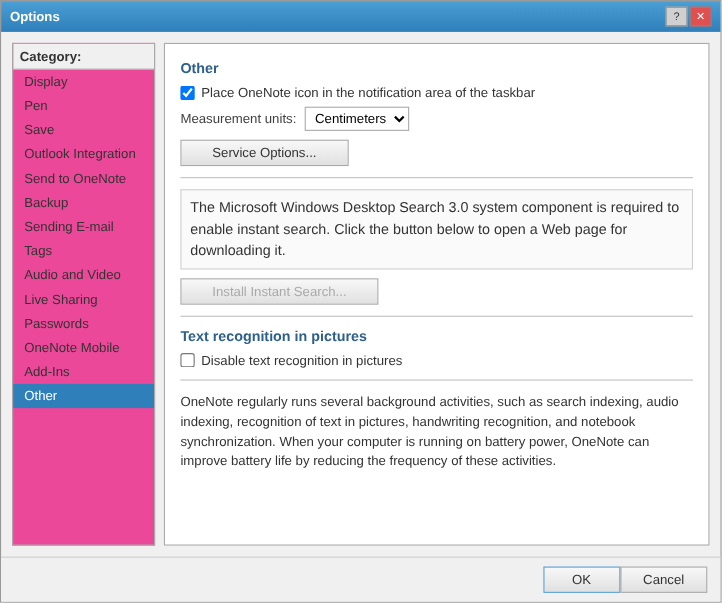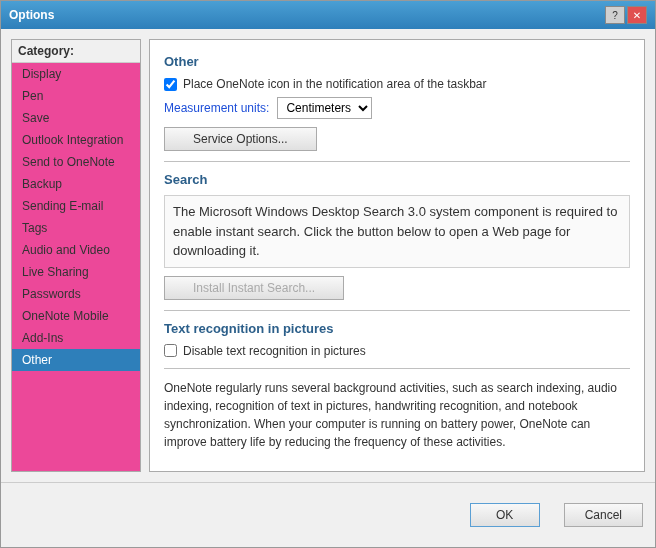--- a/index.html
+++ b/index.html
@@ -131,21 +131,21 @@
     }
     .measurement-row {
       display: flex;
       align-items: center;
       gap: 8px;
       margin-bottom: 8px;
       margin-top: 4px;
     }
     .measurement-row label {
       font-size: 12px;
-      color: #1d4ed8;
+      color: #404040;
     }
     .select-wrapper {
       display: flex;
       align-items: center;
     }
     select {
       font-size: 12px;
       padding: 1px 4px;
       border: 1px solid #aaa;
       background: white;
@@ -175,22 +175,22 @@
     }
     .battery-text {
       font-size: 12px;
       color: #333;
       line-height: 1.5;
       margin-bottom: 8px;
     }
     .dialog-footer {
       display: flex;
       justify-content: flex-end;
-      gap: 24px;
-      padding: 20px 12px;
+      gap: 0;
+      padding: 8px 12px;
       border-top: 1px solid #ccc;
       flex-shrink: 0;
       background: #f0f0f0;
     }
     .footer-btn {
       padding: 4px 20px;
       font-size: 12px;
       border: 1px solid #aaa;
       background: linear-gradient(to bottom, #f8f8f8, #e0e0e0);
       cursor: pointer;
@@ -257,21 +257,20 @@
           </div>
 
           <div style="margin-bottom: 8px;">
             <button class="btn">Service Options...</button>
           </div>
         </div>
 
         <hr class="section-divider">
 
         <div>
-          <div class="section-title">Search</div>
           <div class="info-text">The Microsoft Windows Desktop Search 3.0 system component is required to enable instant search. Click the button below to open a Web page for downloading it.</div>
           <div style="margin-bottom: 8px;">
             <button class="btn" disabled="">Install Instant Search...</button>
           </div>
         </div>
 
         <hr class="section-divider">
 
         <div>
           <div class="section-title">Text recognition in pictures</div>

